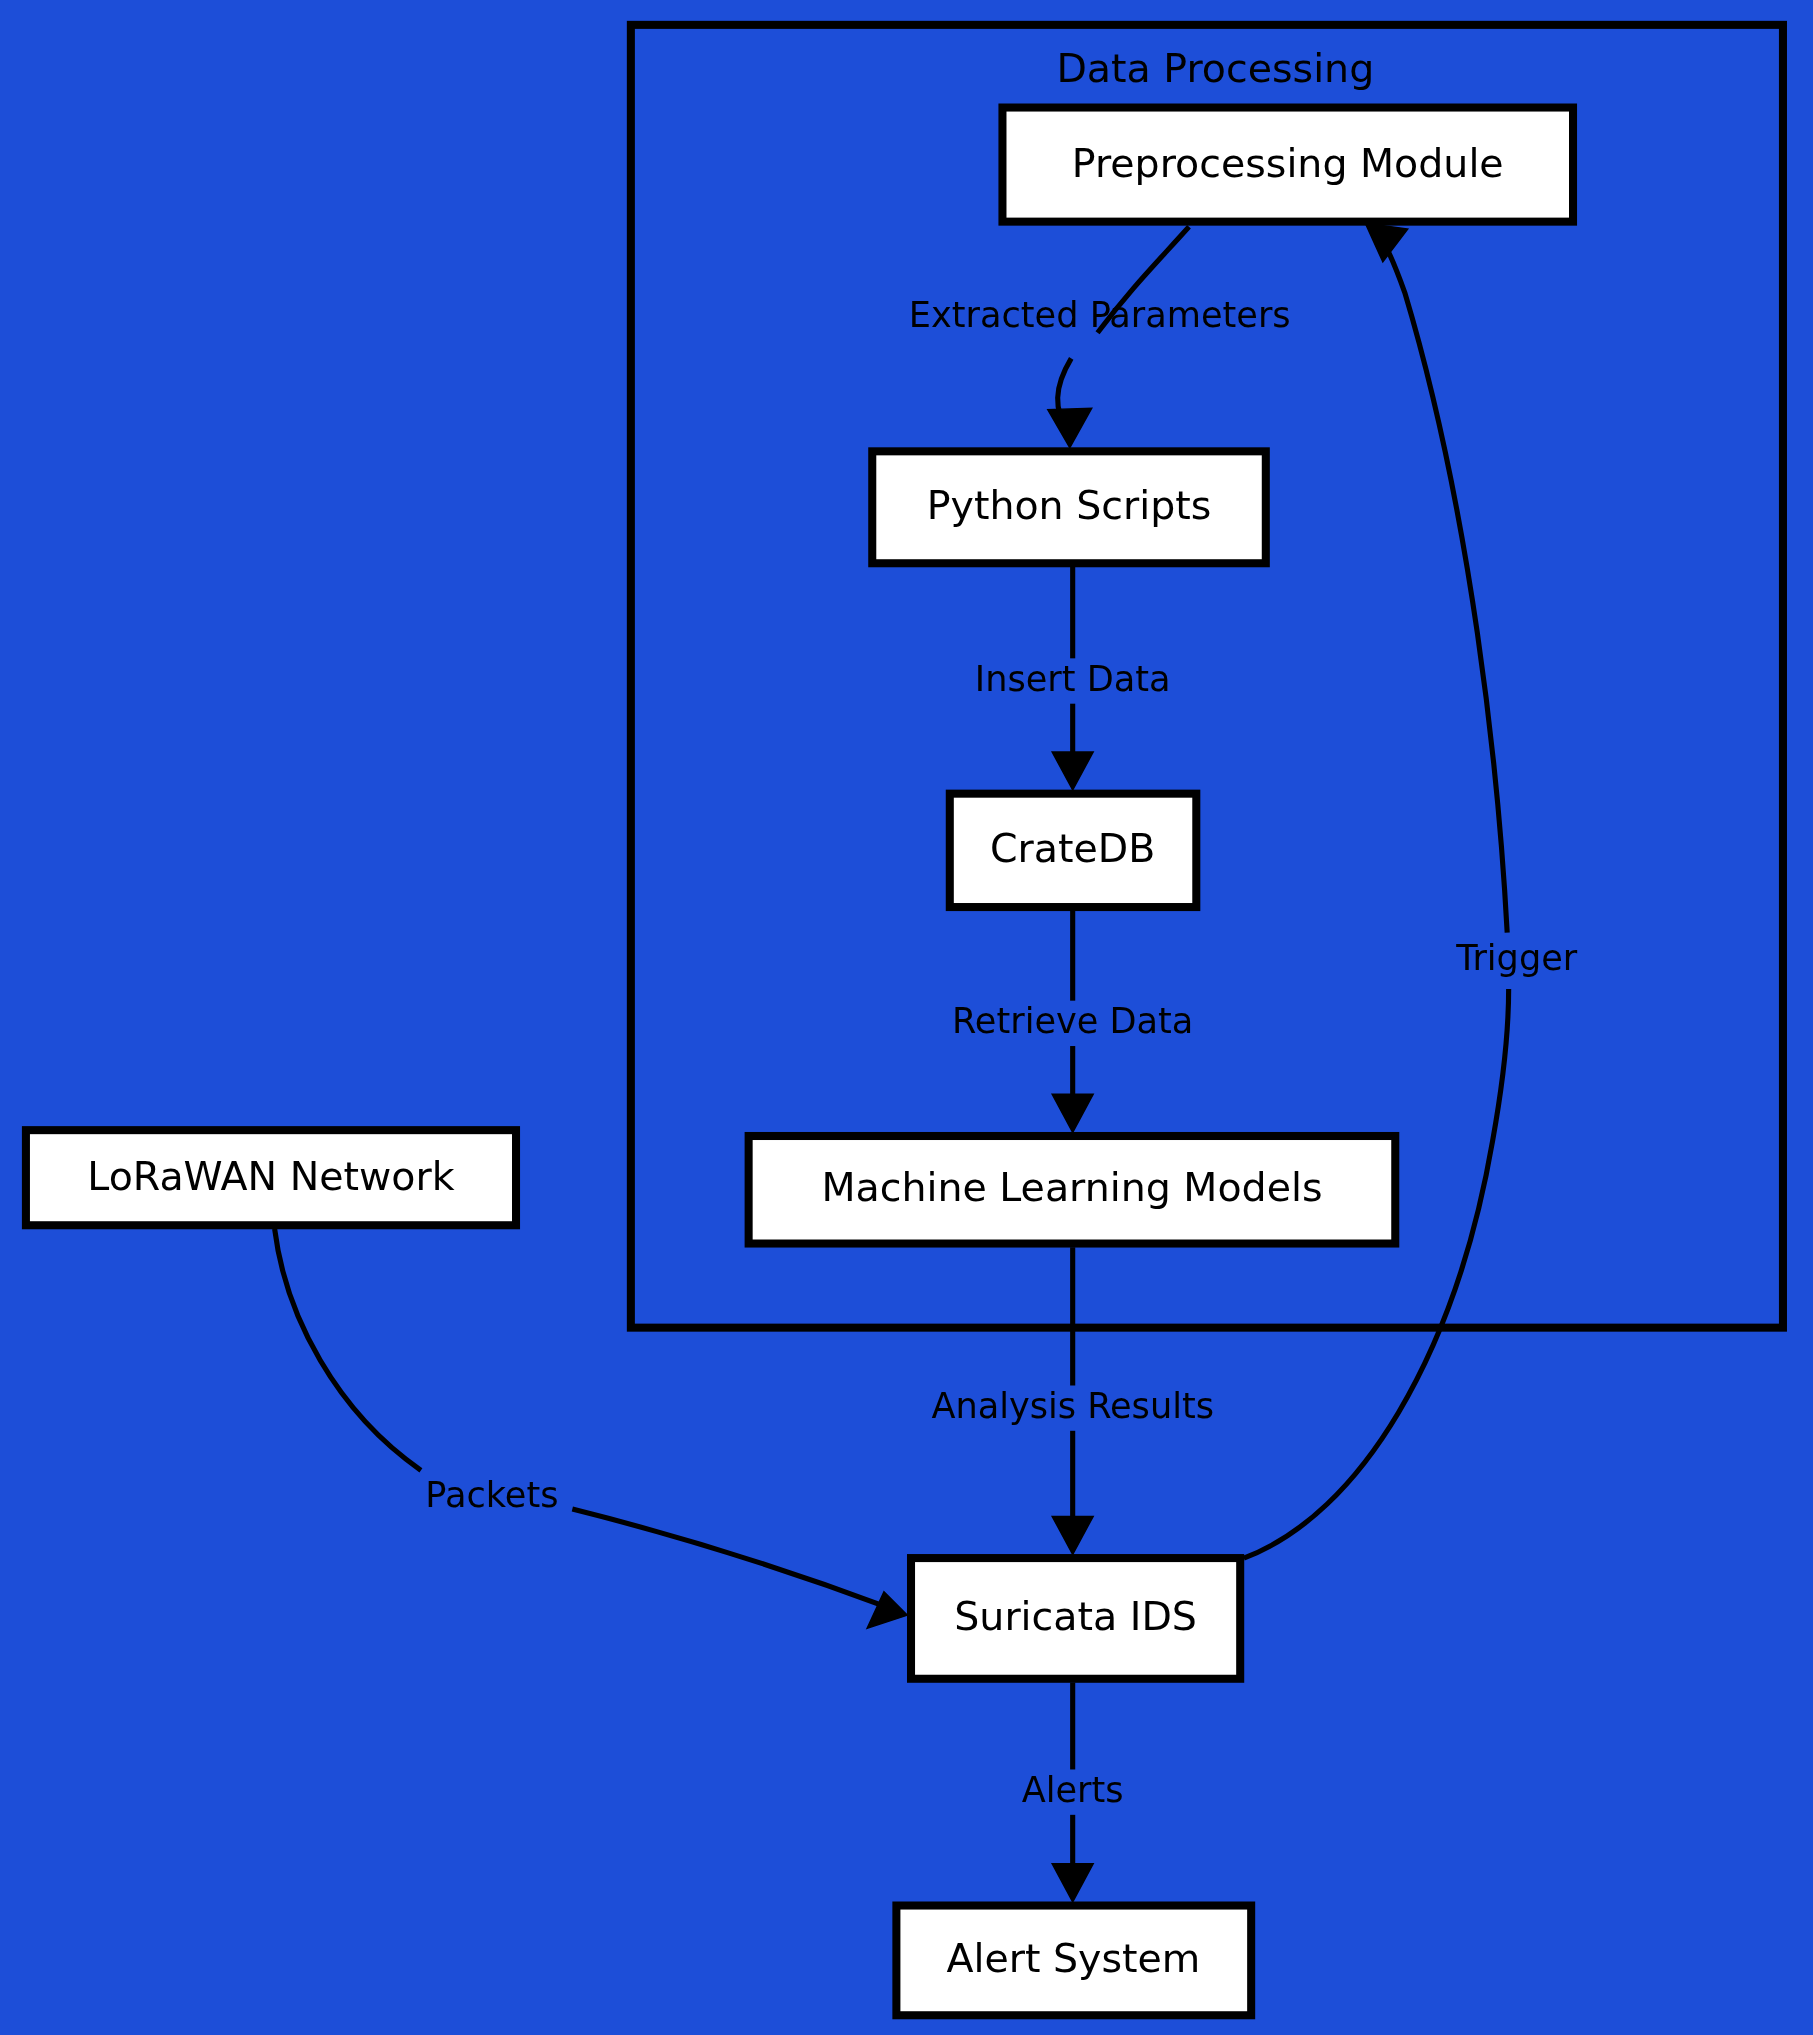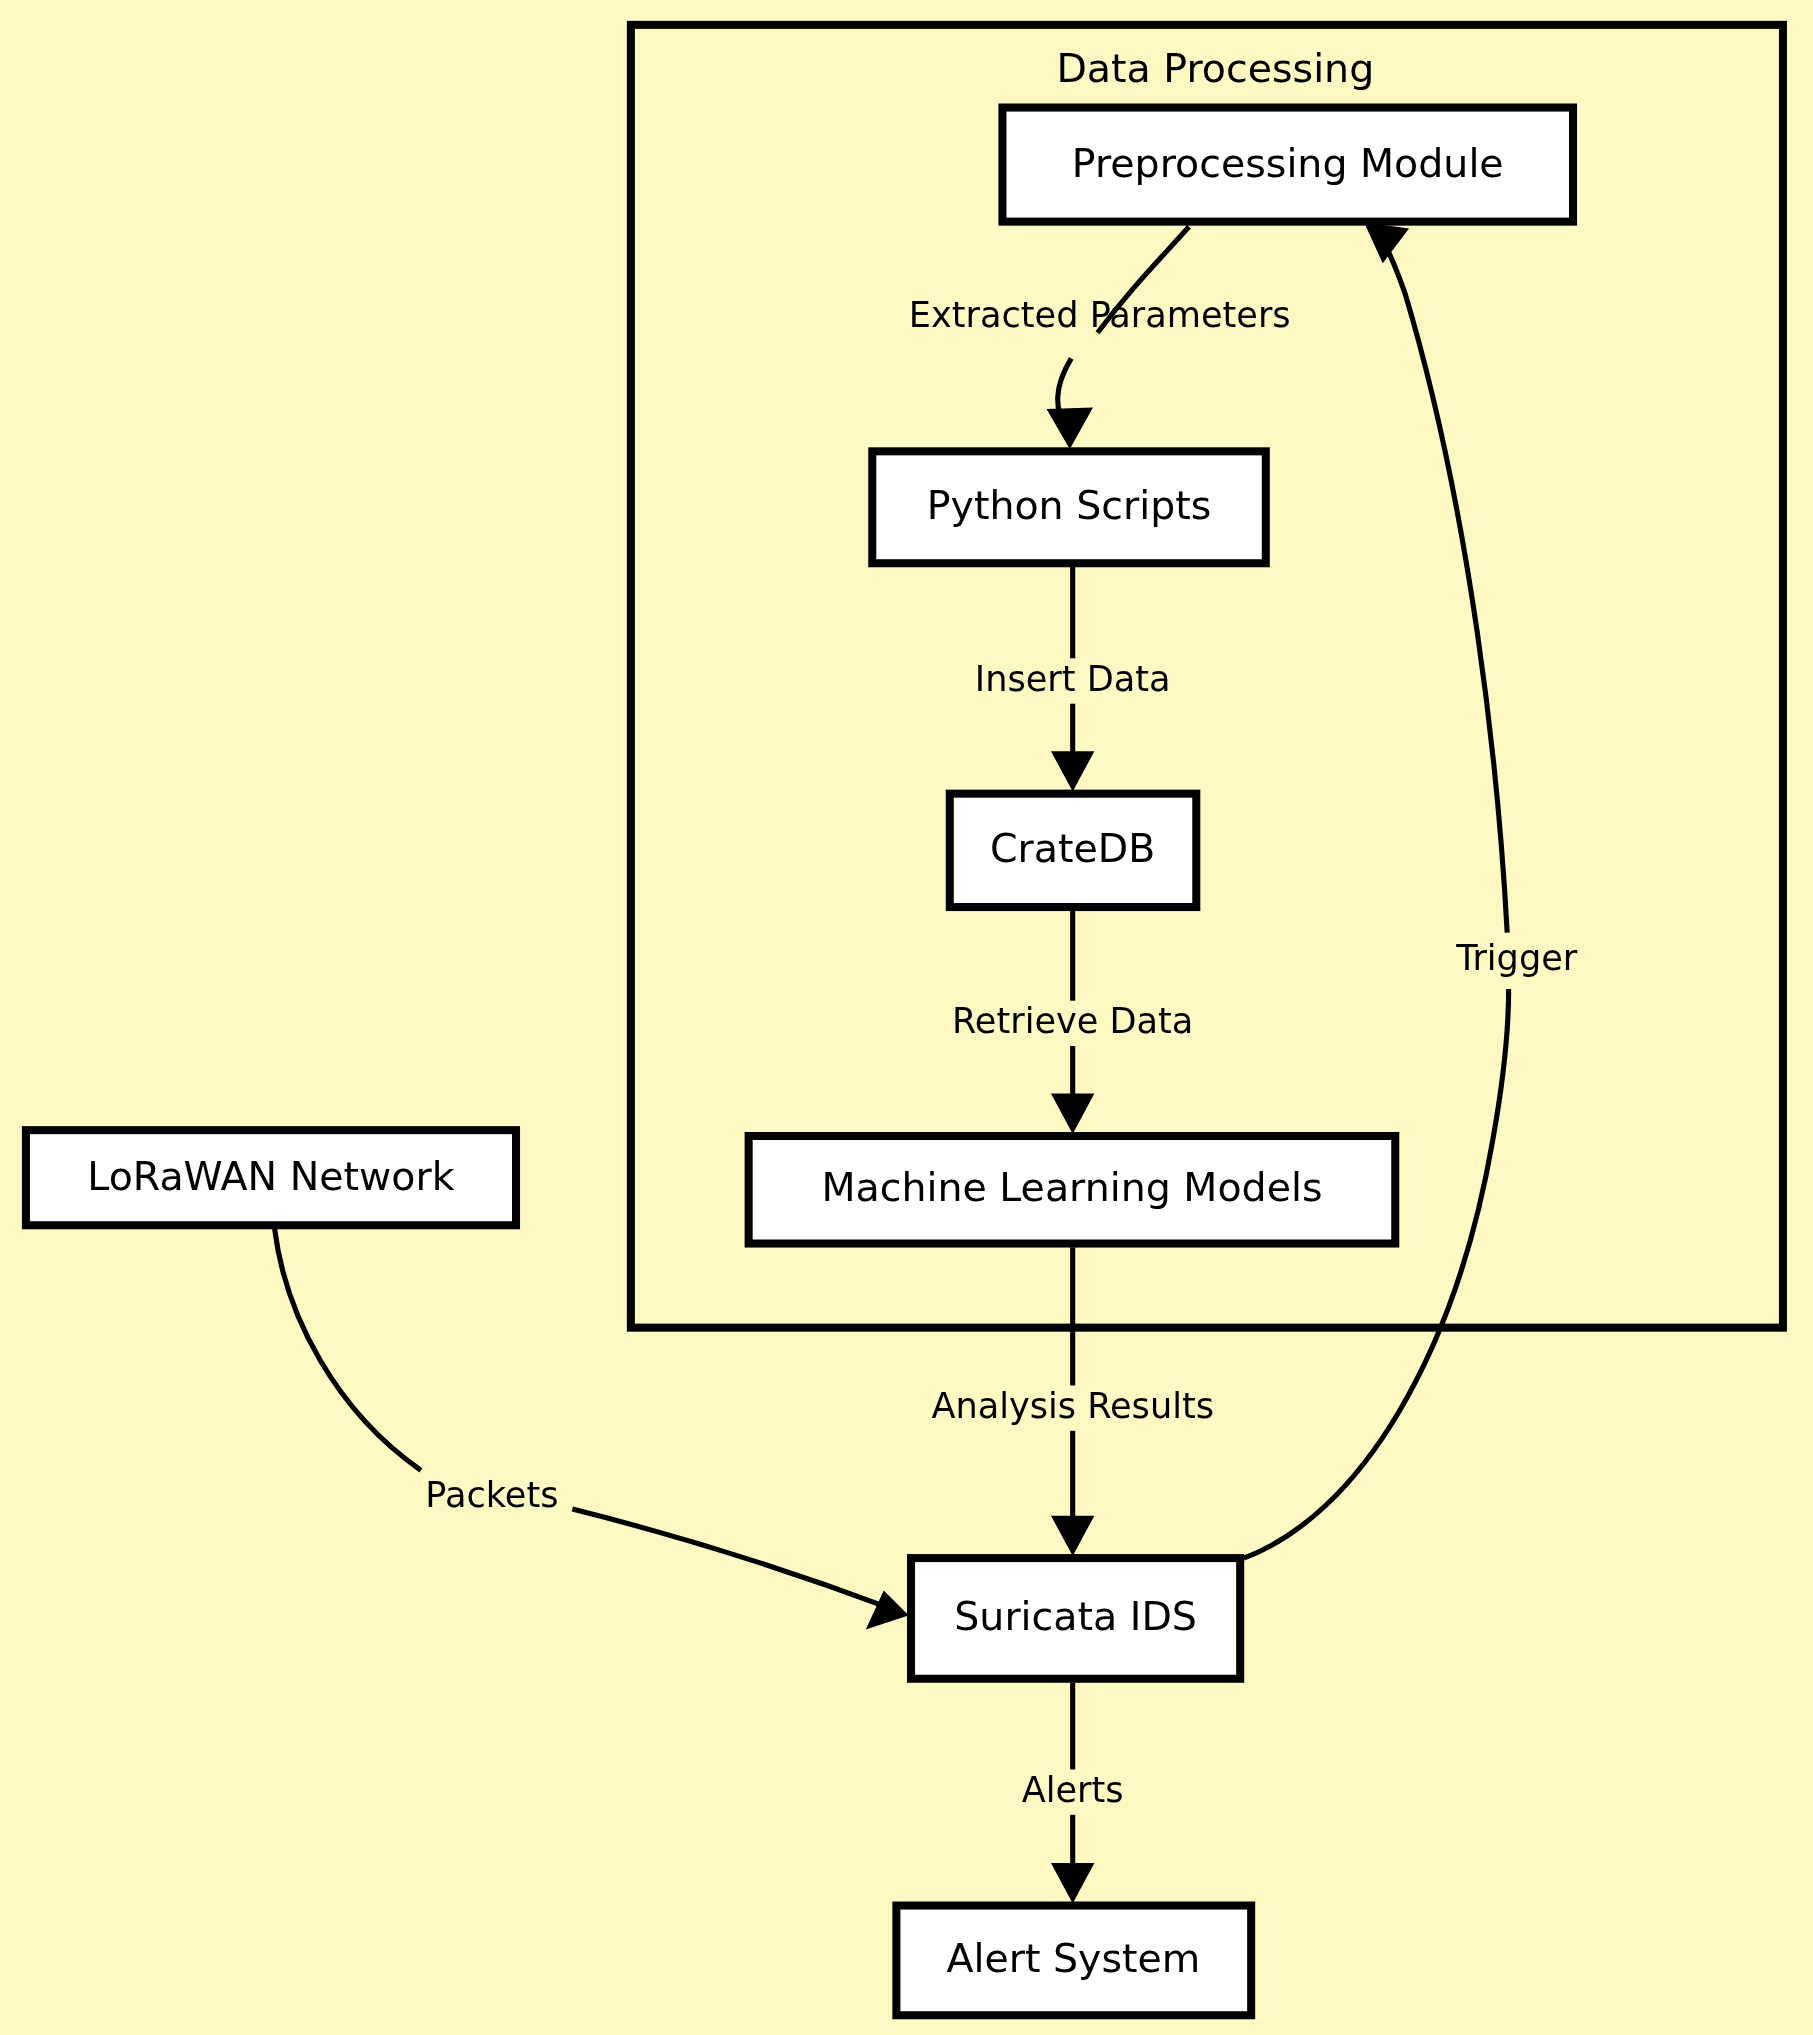--- a/index.html
+++ b/index.html
@@ -8,21 +8,21 @@
     padding: 0;
     background: #ffffff;
   }
   body {
     font-family: "DejaVu Sans", sans-serif;
   }
   #diagram-root {
     position: relative;
     width: 1814px;
     height: 2035px;
-    background: #fef9c3;
+    background: #1d4ed8;
     overflow: hidden;
   }
   #diagram-svg {
     position: absolute;
     left: 0;
     top: 0;
     width: 1814px;
     height: 2035px;
   }
   .node-rect {

